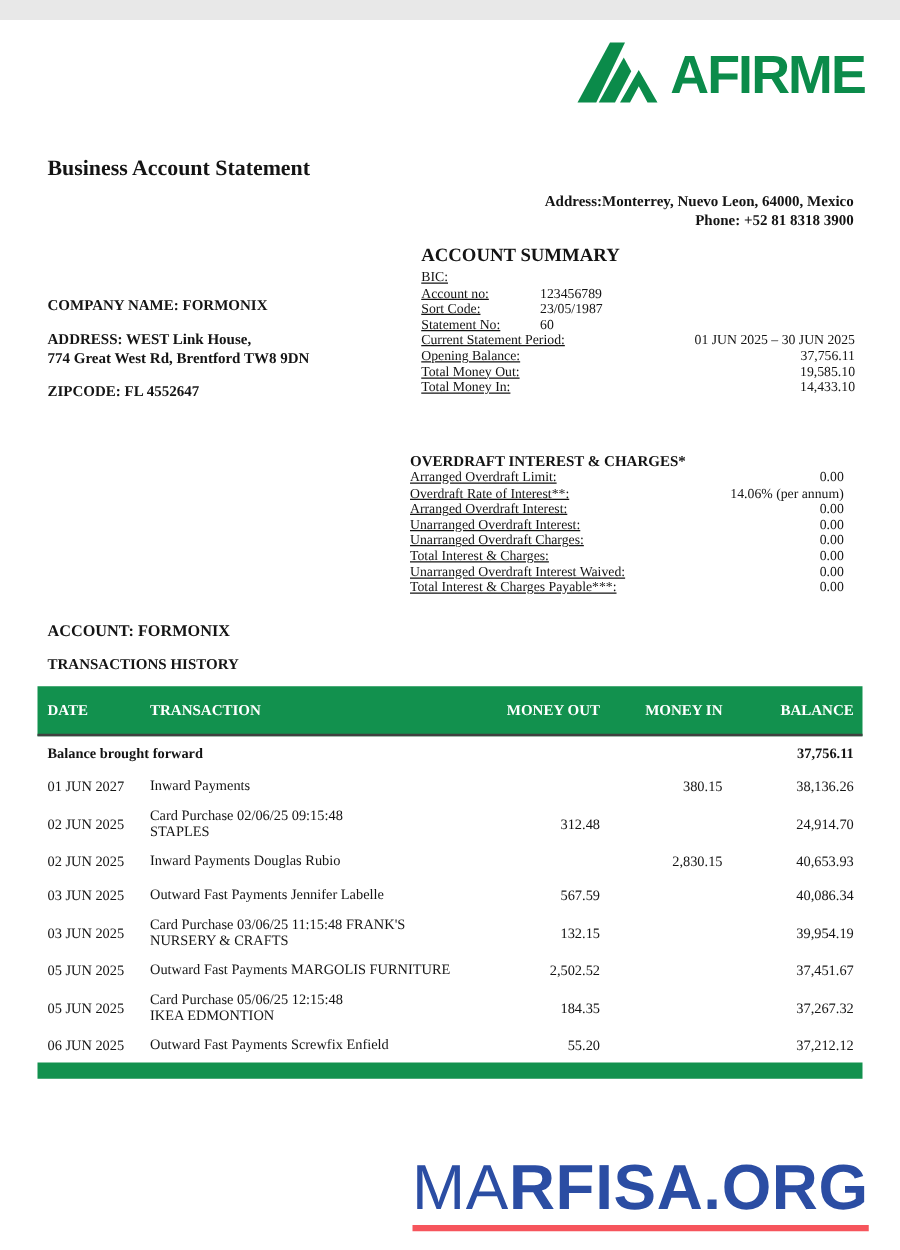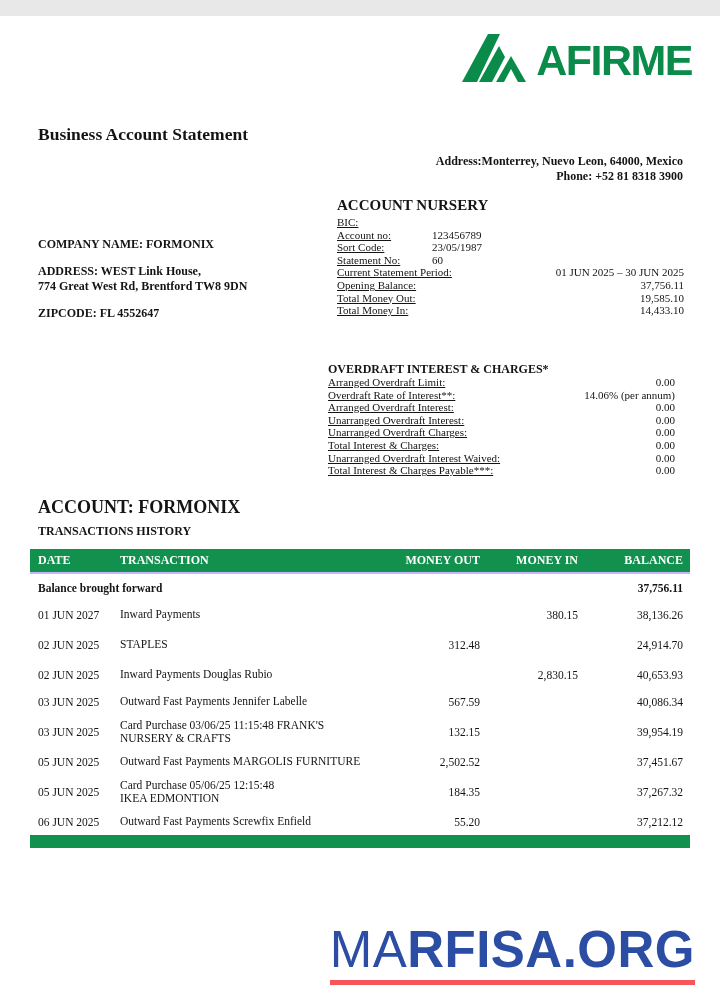--- a/index.html
+++ b/index.html
@@ -35,28 +35,28 @@
   .kv .k { width:95px; flex:0 0 auto;text-decoration:underline; }
   .kv .v { flex:1; }
   .kv.right .k { width:auto; flex:1; }
   .kv.right .v { flex:0 0 auto; text-align:right; }
 
   
   .overdraft { position:absolute; left:328px; top:346px; width:347px; }
   .overdraft-title { font-size:12px; font-weight:bold; line-height:14px; }
 
   
-  .acct-title { position:absolute; left:38px; top:481px; font-size:18px; font-weight:bold; }
+  .acct-title { position:absolute; left:38px; top:481px; font-size:13px; font-weight:bold; }
   .tx-title   { position:absolute; left:38px; top:508px; font-size:12px; font-weight:bold; }
 
   .table { position:absolute; left:30px; top:533px; width:660px; }
   .thead {
     display:grid; grid-template-columns:90px 272px 88px 98px 105px;
-    background:#12914e; color:#ffffff; height:25px; align-items:center;
-    font-size:12px; font-weight:bold; border-bottom:2px solid #c4b5fd;
+    background:#12914e; color:#ffffff; height:40px; align-items:center;
+    font-size:12px; font-weight:bold; border-bottom:2px solid #404040;
     padding-right:7px;
   }
   .thead .c0 { padding-left:8px; }
   .num, .thead .c2, .thead .c3, .thead .c4 { text-align:right; }
 
   .trow {
     display:grid; grid-template-columns:90px 272px 88px 98px 105px;
     align-items:center; font-size:11.5px; padding-right:7px;
   }
   .trow.single { height:27px; }
@@ -102,21 +102,21 @@
   <div class="company">
     <div>COMPANY NAME: FORMONIX</div>
     <div class="gap"></div>
     <div>ADDRESS: WEST Link House,</div>
     <div>774 Great West Rd, Brentford TW8 9DN</div>
     <div class="gap"></div>
     <div>ZIPCODE: FL 4552647</div>
   </div>
 
   <div class="summary">
-    <div class="summary-title">ACCOUNT NURSERY</div>
+    <div class="summary-title">ACCOUNT SUMMARY</div>
     <div class="kv">
       <span class="k">BIC:</span>
     </div>
     <div class="kv">
       <span class="k">Account no:</span>
       <span class="v">123456789</span>
     </div>
     <div class="kv">
       <span class="k">Sort Code:</span>
       <span class="v">23/05/1987</span>
@@ -204,20 +204,21 @@
           <span>Inward Payments</span>
         </div>
       <div class="num"></div>
       <div class="num">380.15</div>
       <div class="num">38,136.26</div>
     </div>
 
     <div class="trow double">
       <div class="c0">02 JUN 2025</div>
       <div class="desc">
+        <span>Card Purchase 02/06/25 09:15:48</span>
         <span>STAPLES</span>
       </div>
       <div class="num">312.48</div>
       <div class="num"></div>
       <div class="num">24,914.70</div>
     </div>
 
     <div class="trow single">
       <div class="c0">02 JUN 2025</div>
       <div class="desc">

